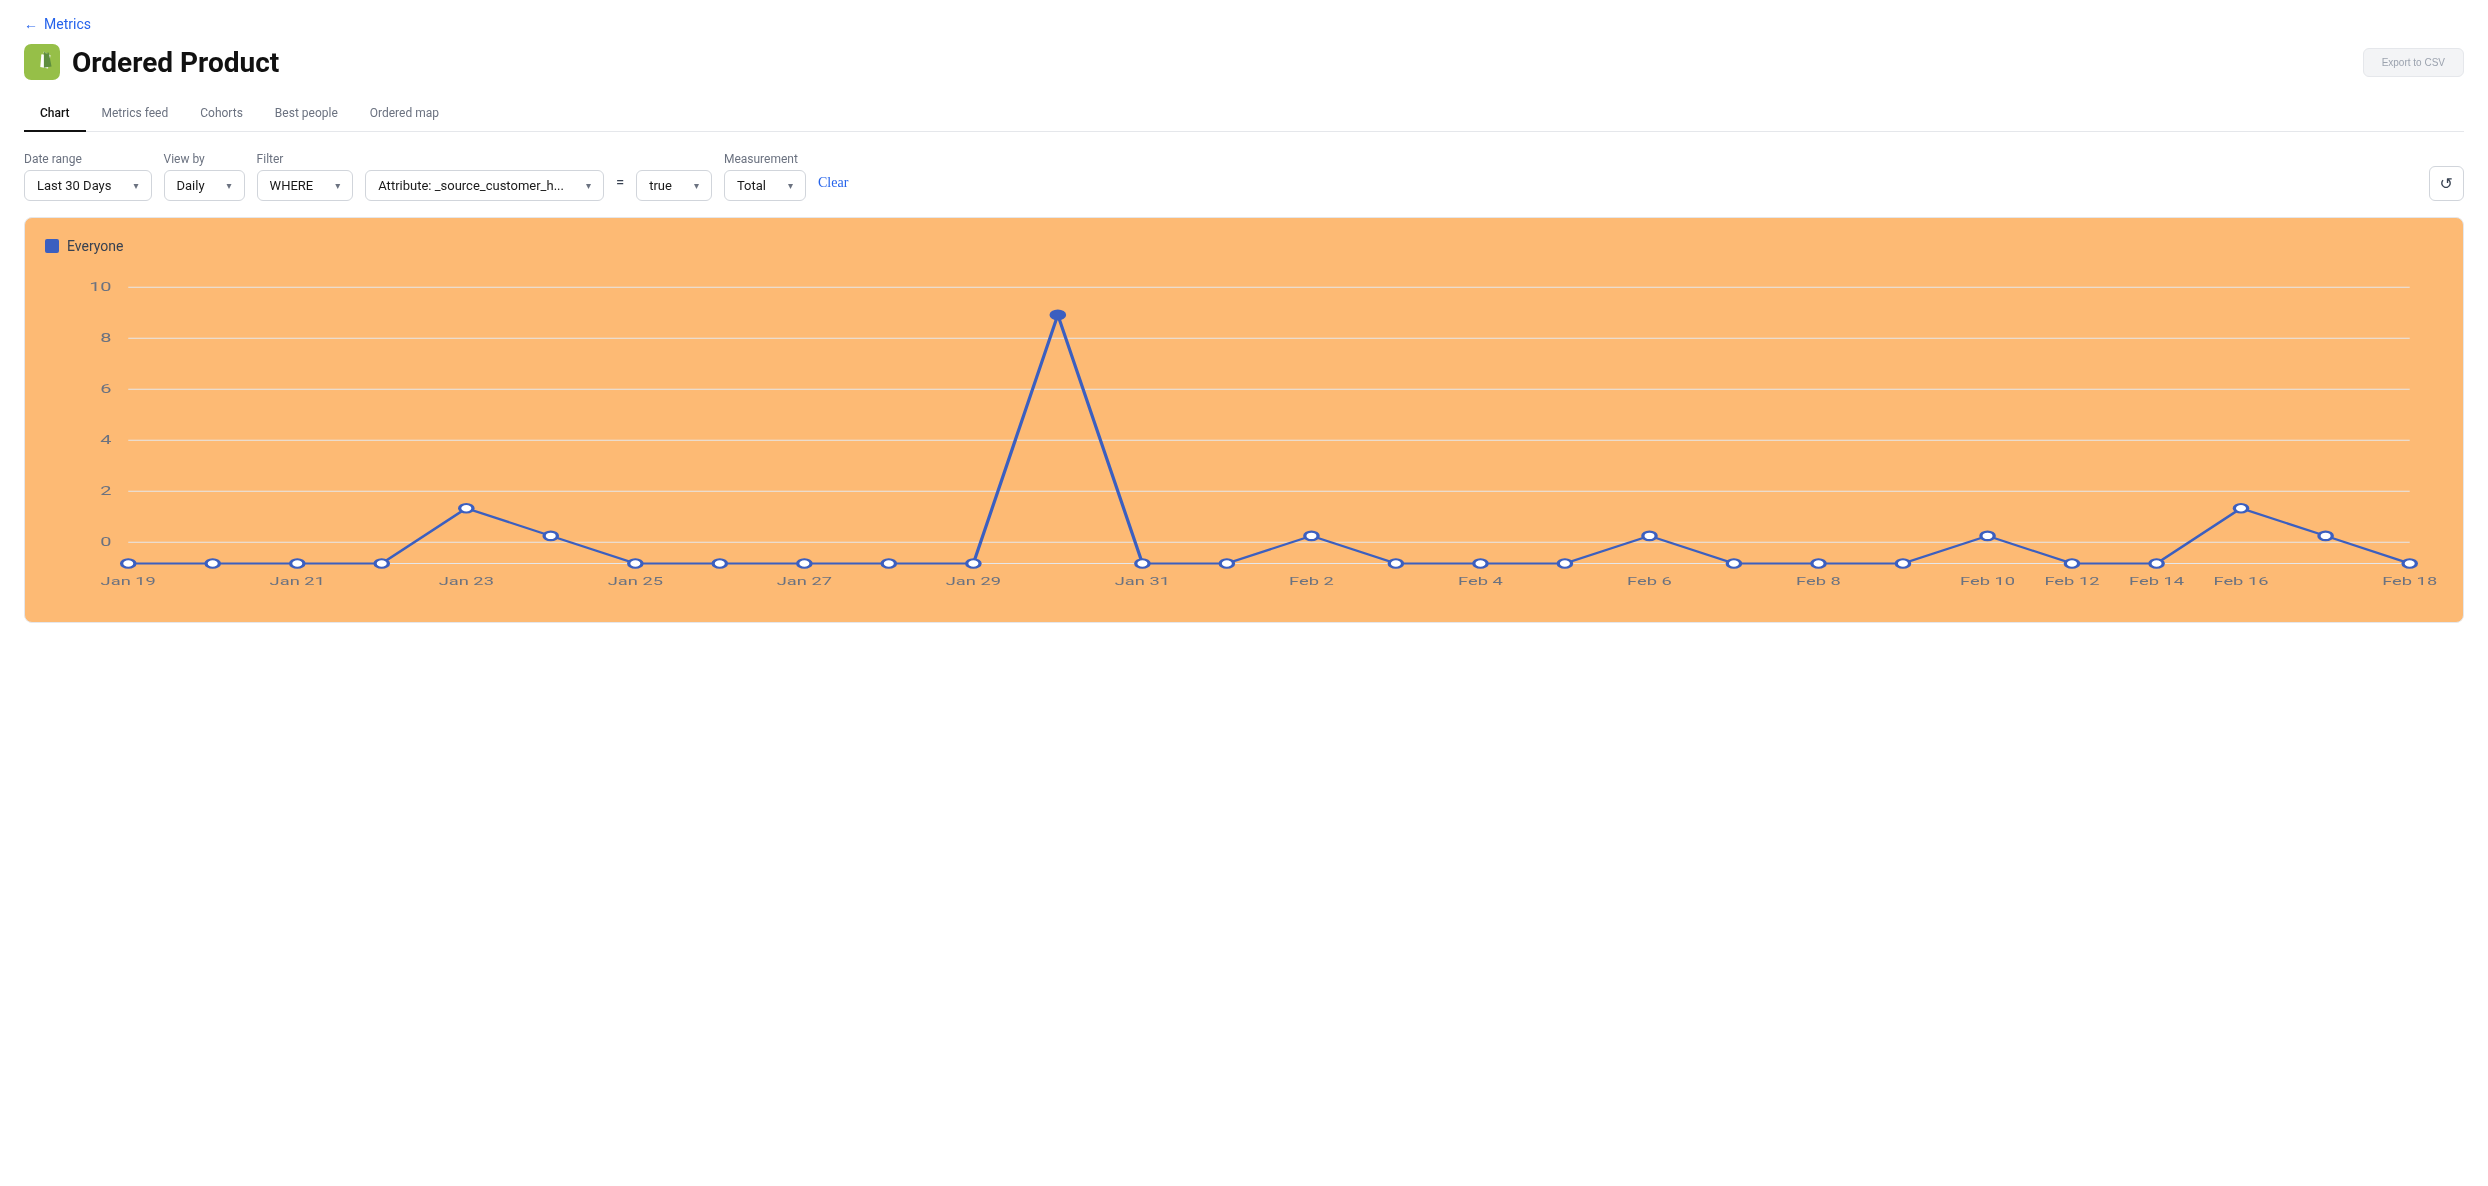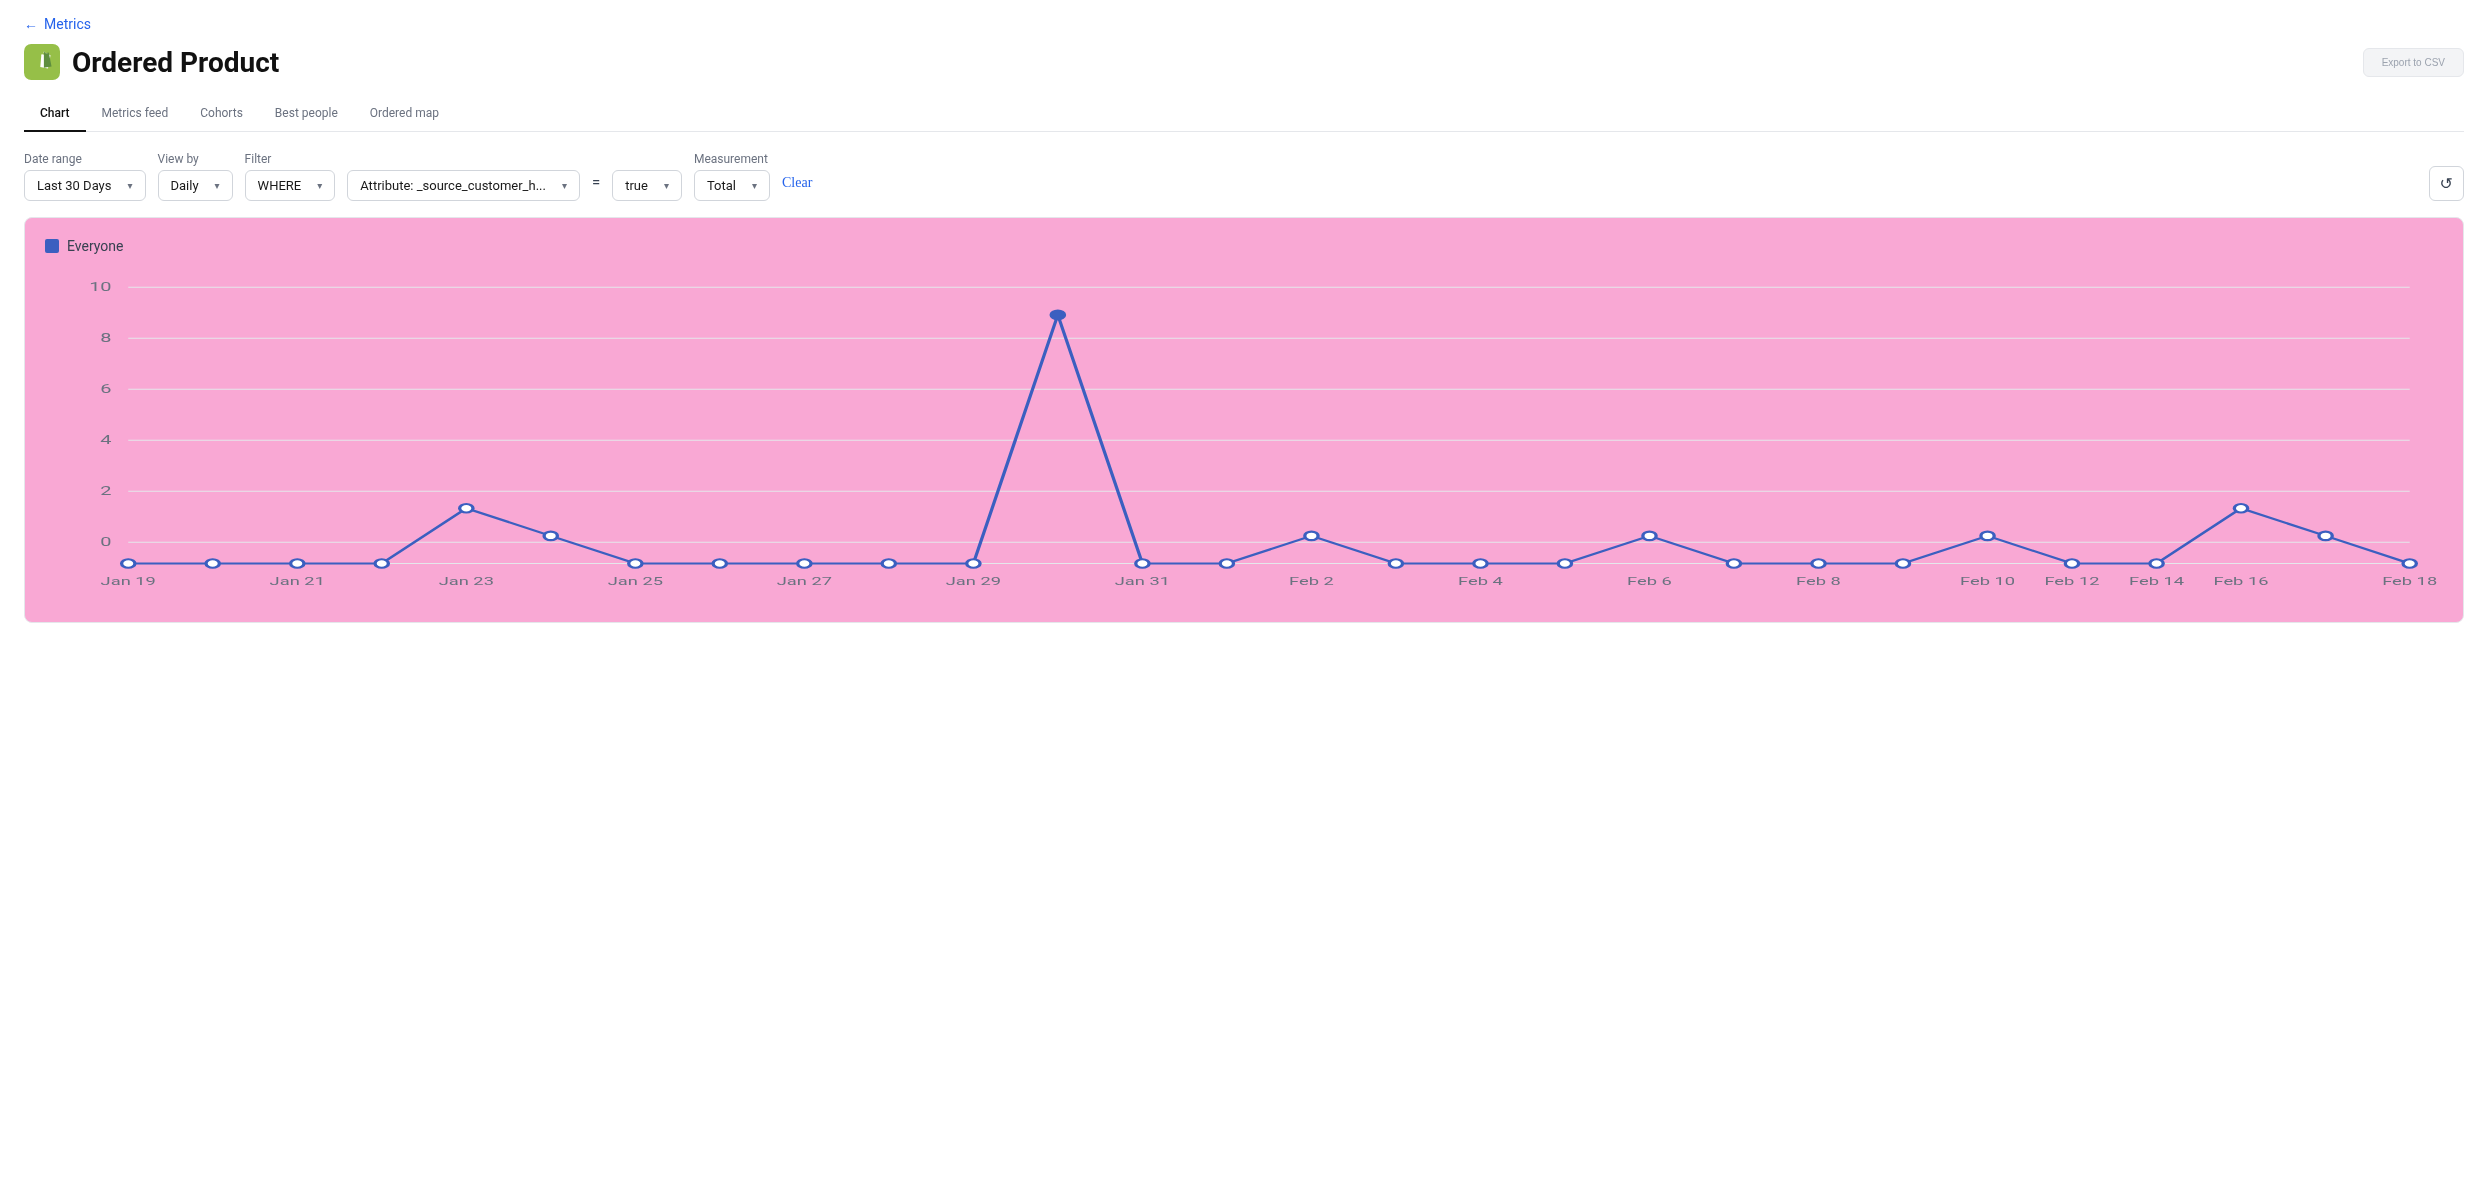--- a/index.html
+++ b/index.html
@@ -81,21 +81,21 @@
       gap: 4px;
     }
     .filter-label {
       font-size: 12px;
       color: #6b7280;
       font-weight: 400;
     }
     .filter-select {
       display: flex;
       align-items: center;
-      gap: 16px;
+      gap: 22px;
       border: 1px solid #d1d5db;
       border-radius: 6px;
       padding: 7px 12px;
       font-size: 13px;
       cursor: pointer;
       background: #fff;
       white-space: nowrap;
       user-select: none;
     }
     .chevron {
@@ -127,21 +127,21 @@
       background: #fff;
       align-self: flex-end;
       font-size: 16px;
       color: #374151;
       margin-left: auto;
     }
     .chart-container {
       border: 1px solid #e5e7eb;
       border-radius: 8px;
       padding: 20px 20px 16px 20px;
-      background: #f9a8d4;
+      background: #fdba74;
     }
     .legend {
       display: flex;
       align-items: center;
       gap: 8px;
       margin-bottom: 12px;
     }
     .legend-box {
       width: 14px;
       height: 14px;

